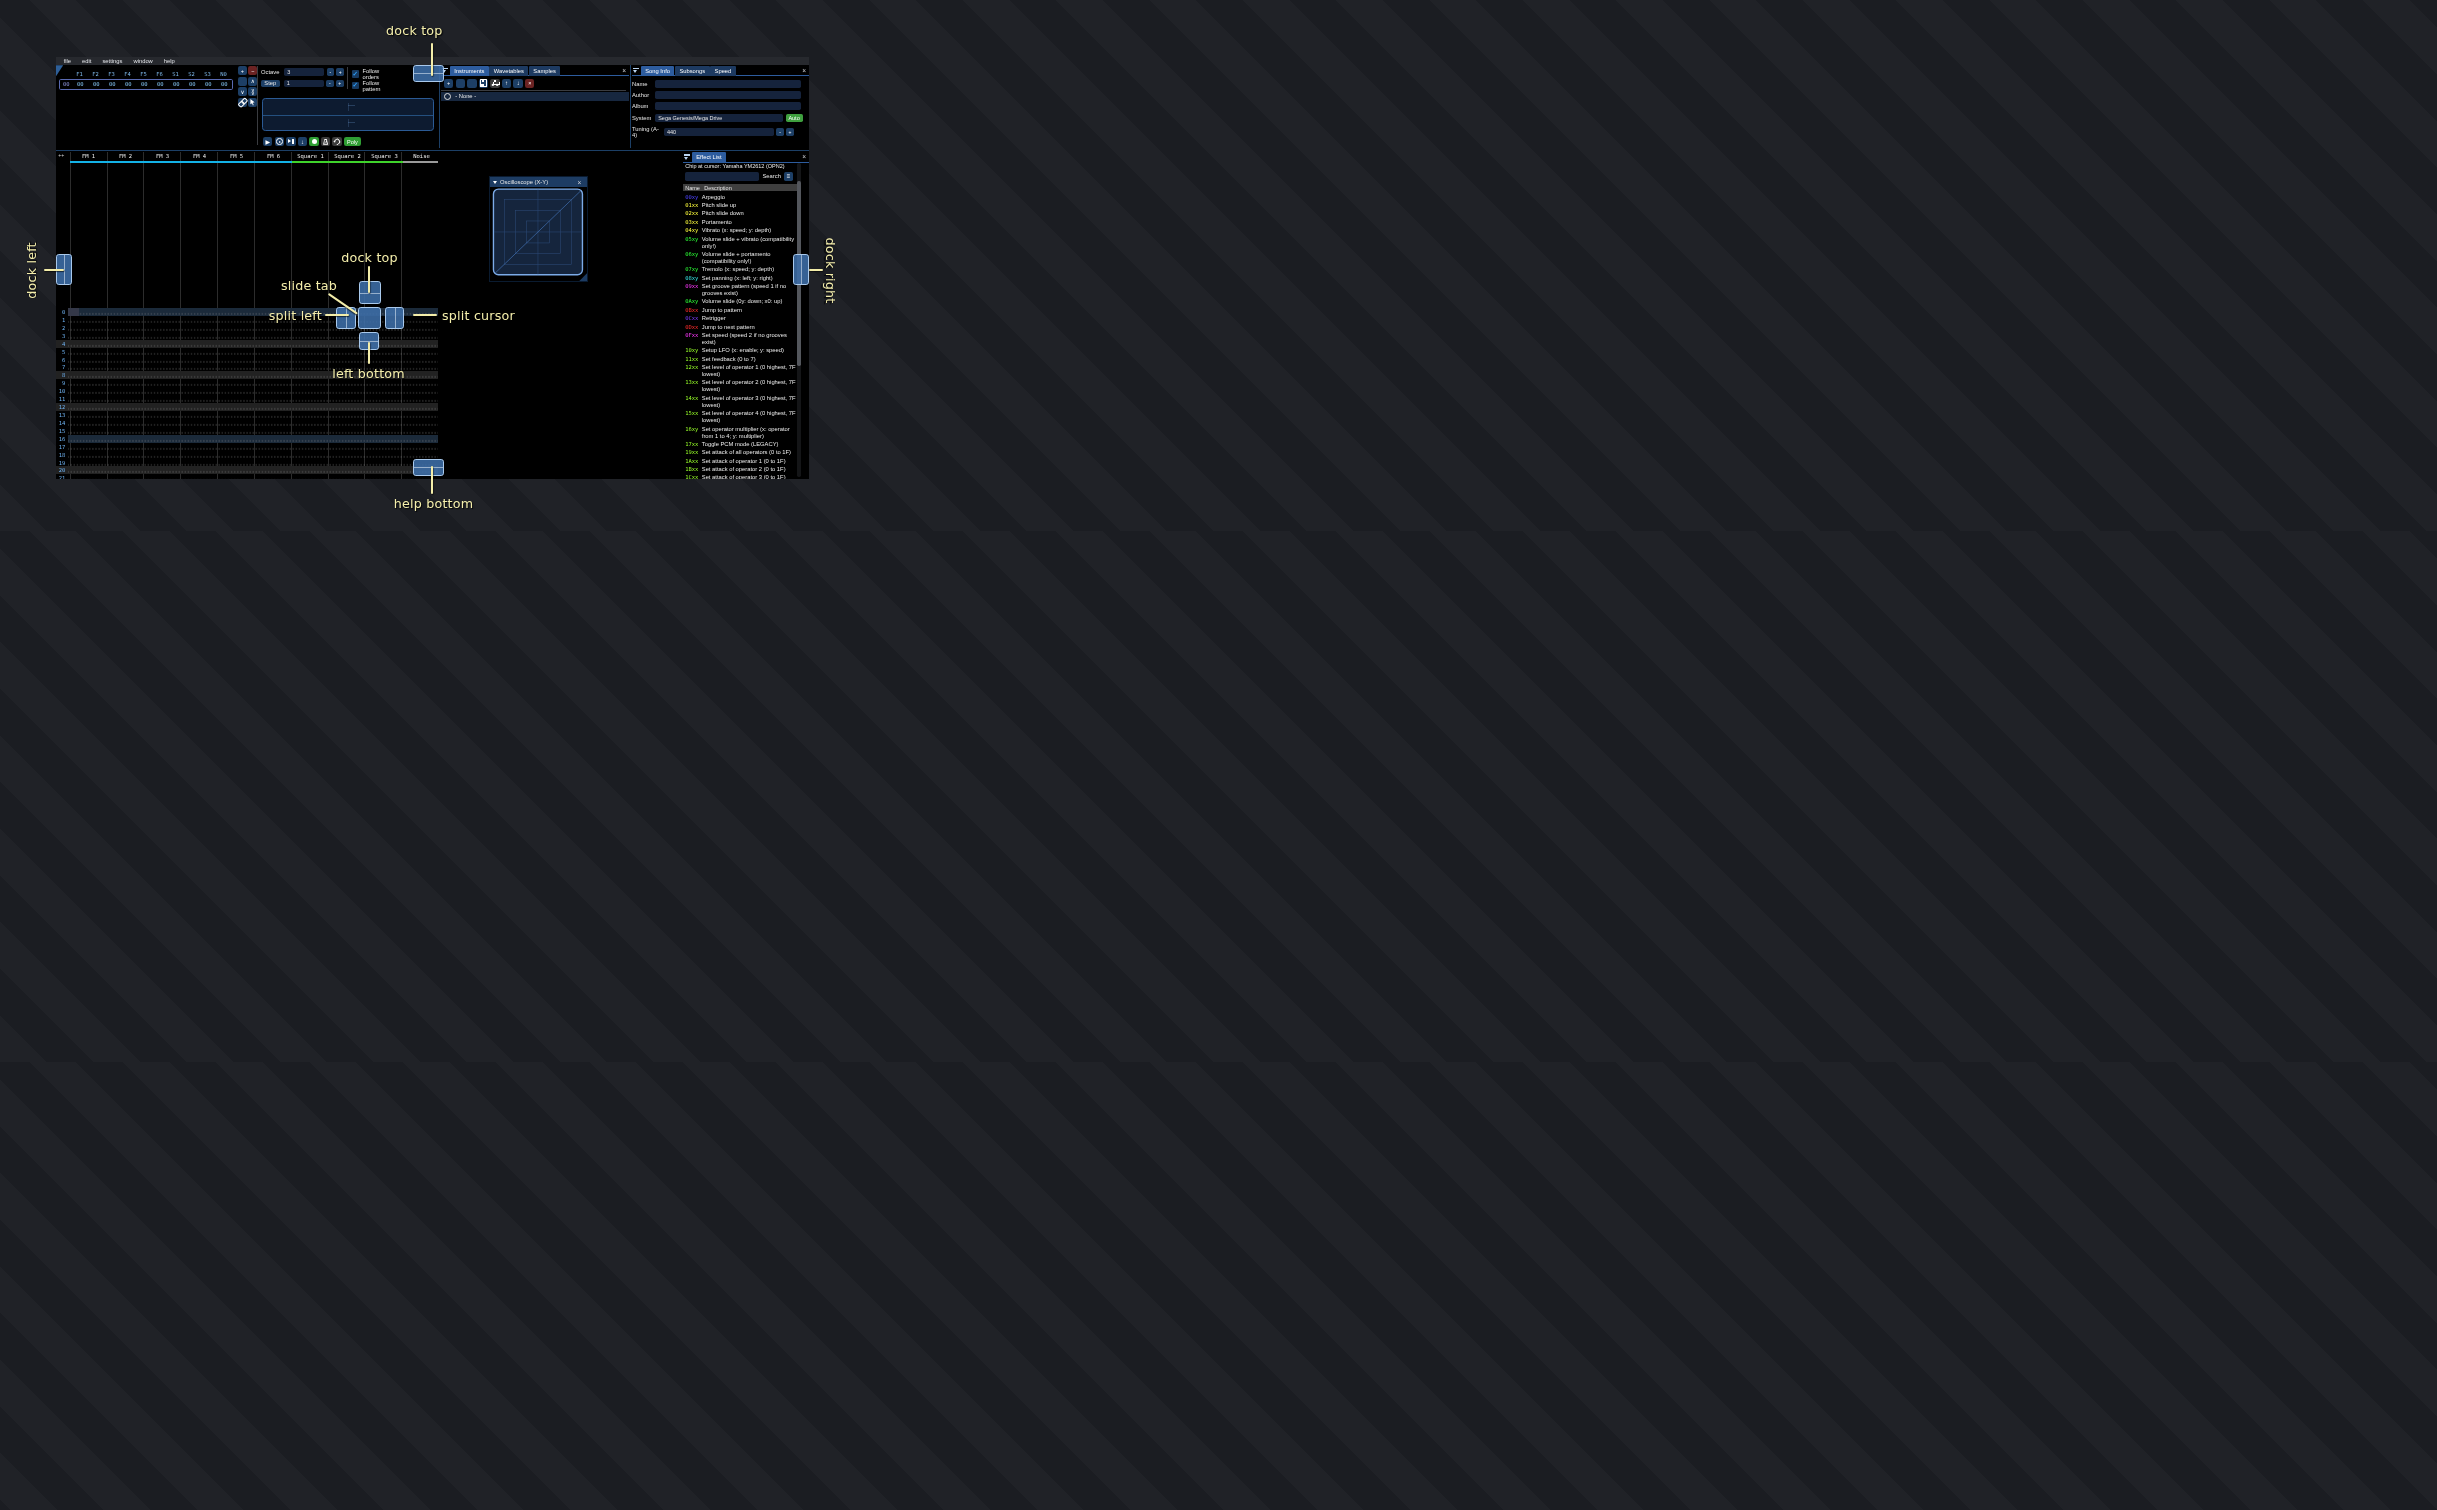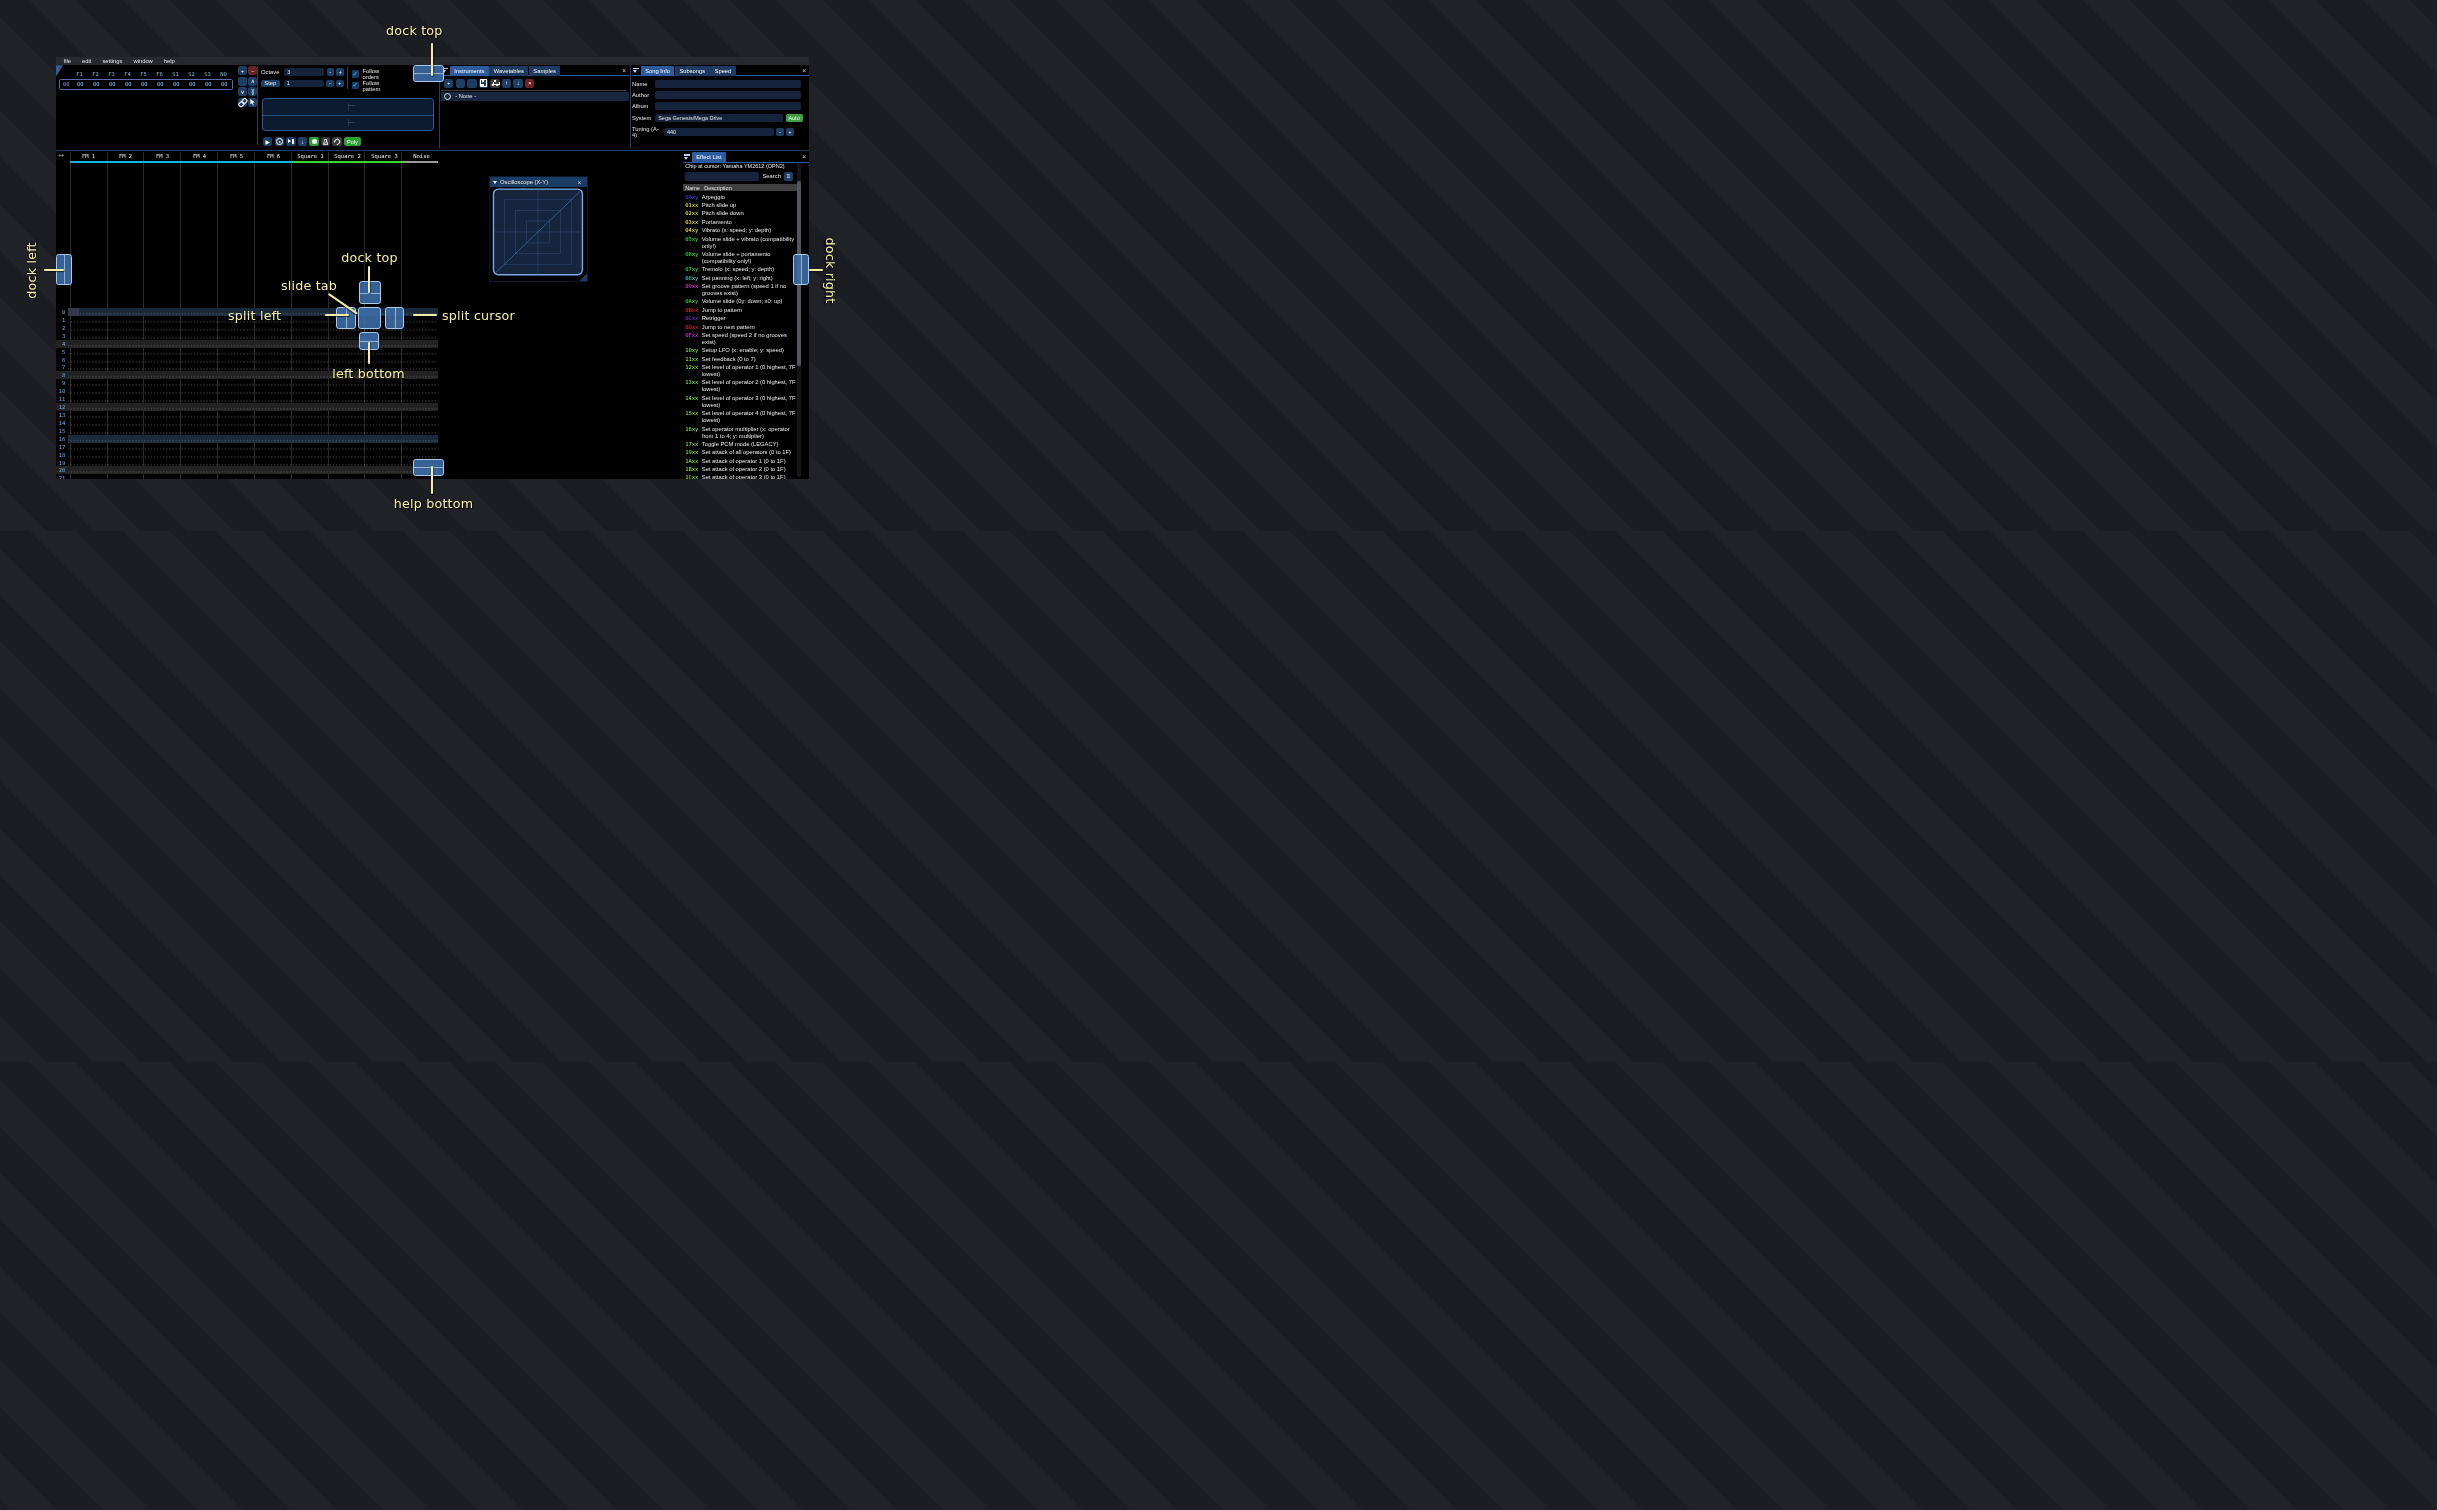--- a/index.html
+++ b/index.html
@@ -918,21 +918,21 @@
 
 <div class="olabel rot-right" style="left:775px;top:263px;width:110px;text-align:center">dock right</div>
 <div class="oline" style="left:809px;top:269px;width:14.4px;height:1.9px"></div>
 
 <div class="olabel" style="left:328px;top:250px;width:83px;text-align:center">dock top</div>
 <div class="oline" style="left:368px;top:266px;width:1.9px;height:27px"></div>
 
 <div class="olabel" style="left:265px;top:278px;width:88px;text-align:center">slide tab</div>
 <div class="oline" style="left:329px;top:293px;width:35px;height:1.9px;transform:rotate(34.5deg);transform-origin:0 0"></div>
 
-<div class="olabel" style="left:228px;top:308px;width:94px;text-align:left">split left</div>
+<div class="olabel" style="left:228px;top:308px;width:94px;text-align:right">split left</div>
 <div class="oline" style="left:325px;top:314px;width:24px;height:1.9px"></div>
 
 <div class="olabel" style="left:442px;top:308px;width:94px">split cursor</div>
 <div class="oline" style="left:413px;top:314px;width:24px;height:1.9px"></div>
 
 <div class="olabel" style="left:320px;top:366px;width:97px;text-align:center">left bottom</div>
 <div class="oline" style="left:368px;top:342px;width:1.9px;height:22px"></div>
 
 
 </body></html>

